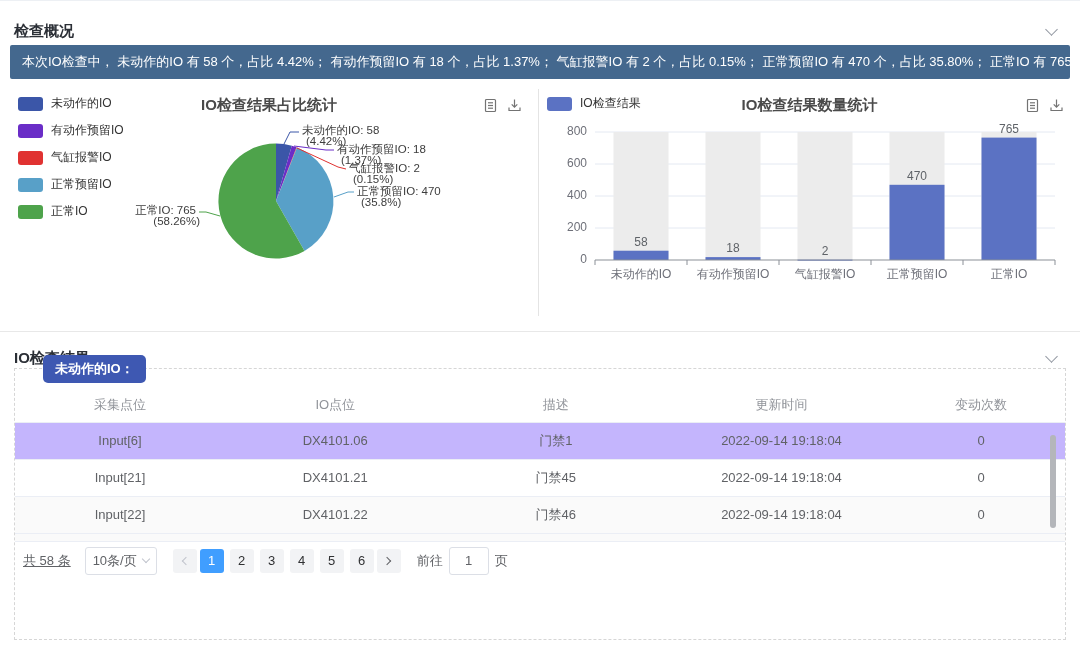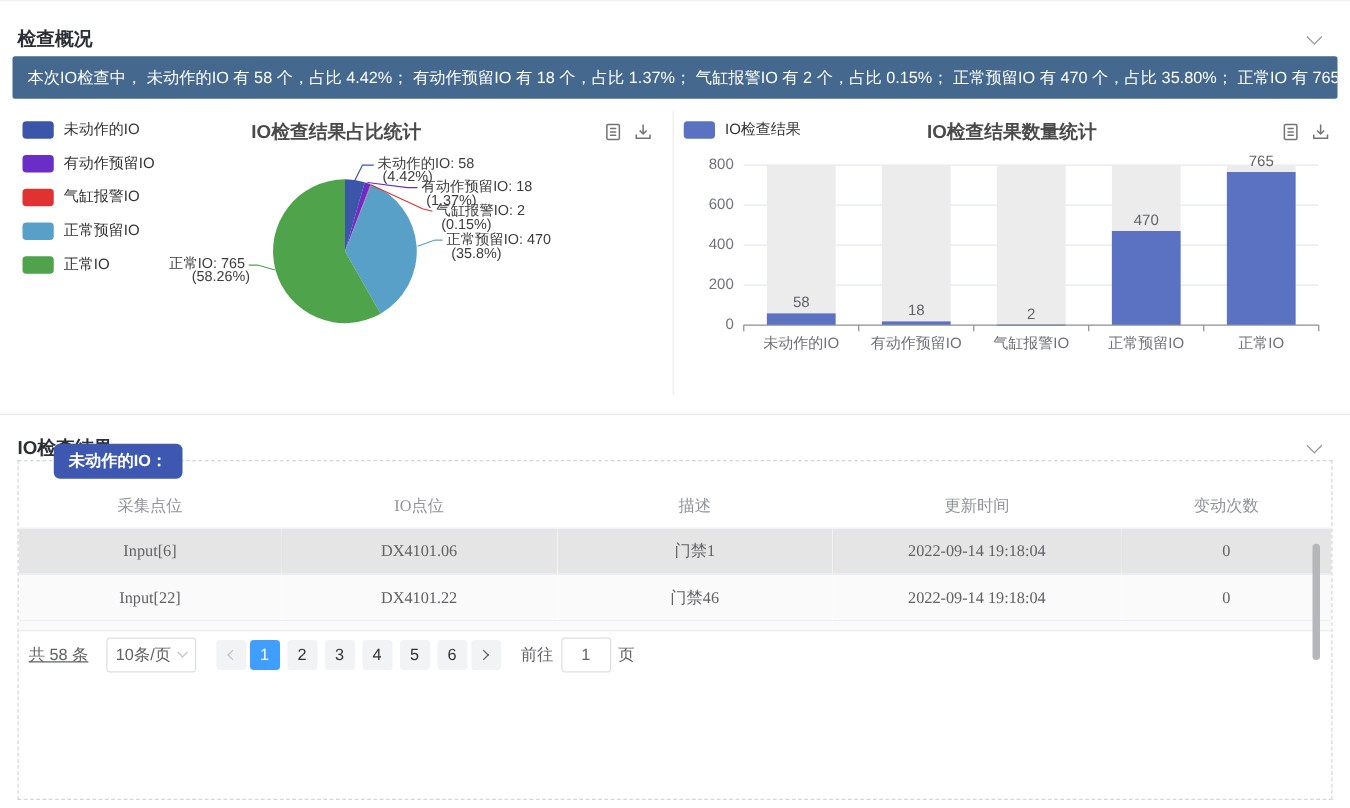--- a/index.html
+++ b/index.html
@@ -35,25 +35,25 @@
   .swatch { width:25px; height:14px; border-radius:3px; display:inline-block; }
   .legend-label { font-size:12px; color:#333; }
   .chart-svg { position:absolute; left:0; top:0; }
 
   
   .hr-sep { margin-top:15px; border-top:1px solid #e8e8e8; }
   .dashed-box { margin:0 14px; height:272px; border:1px dashed #d6d6d6; position:relative; }
   .tag-btn { position:absolute; top:-14px; left:2px; height:28px; padding:0 12px; border:none;
              border-radius:5px; color:#fff; font-size:13px; font-weight:bold; cursor:pointer;
              font-family:inherit; z-index:3; }
-  table { width:100%; border-collapse:collapse; table-layout:fixed; margin-top:19px;font-family:Liberation Serif, serif; }
+  table { width:100%; border-collapse:collapse; table-layout:fixed; margin-top:19px; }
   th { height:34px; font-size:13px; font-weight:normal; color:#909399; border-bottom:1px solid #ebeef5; text-align:center; }
   td { height:37px; font-size:13px; color:#606266; border-bottom:1px solid #ebeef5; text-align:center;
        white-space:nowrap; overflow:hidden; }
-  tr.row-hover td { background:#e5e5e5; }
+  tr.row-hover td { background:#c4b5fd; }
   tr.row-striped td { background:#fafafa; }
   .partial-row { height:8px; background:#fafafa; border-bottom:1px solid #ebeef5; }
   .scroll-thumb { position:absolute; right:9px; top:66px; width:6px; height:93px;
                   background:#b4b6ba; border-radius:3px; cursor:grab; }
 
   
   .pagination { display:flex; align-items:center; height:28px; margin-top:5px; padding-left:8px;
                 font-size:13px; color:#606266; }
   .pg-total { margin-right:14px;text-decoration:underline; }
   .pg-select { width:72px; height:28px; border:1px solid #dcdfe6; border-radius:3px; display:flex;
@@ -240,20 +240,27 @@
           </tr>
         </thead>
       <tbody id="tbody-rows">
           <tr class="row-hover">
             <td>Input[6]</td>
             <td>DX4101.06</td>
             <td>门禁1</td>
             <td>2022-09-14 19:18:04</td>
             <td>0</td>
           </tr>
+          <tr>
+            <td>Input[21]</td>
+            <td>DX4101.21</td>
+            <td>门禁45</td>
+            <td>2022-09-14 19:18:04</td>
+            <td>0</td>
+          </tr>
           <tr class="row-striped">
             <td>Input[22]</td>
             <td>DX4101.22</td>
             <td>门禁46</td>
             <td>2022-09-14 19:18:04</td>
             <td>0</td>
           </tr>
         </tbody>
     </table>
     <div class="partial-row"></div>

